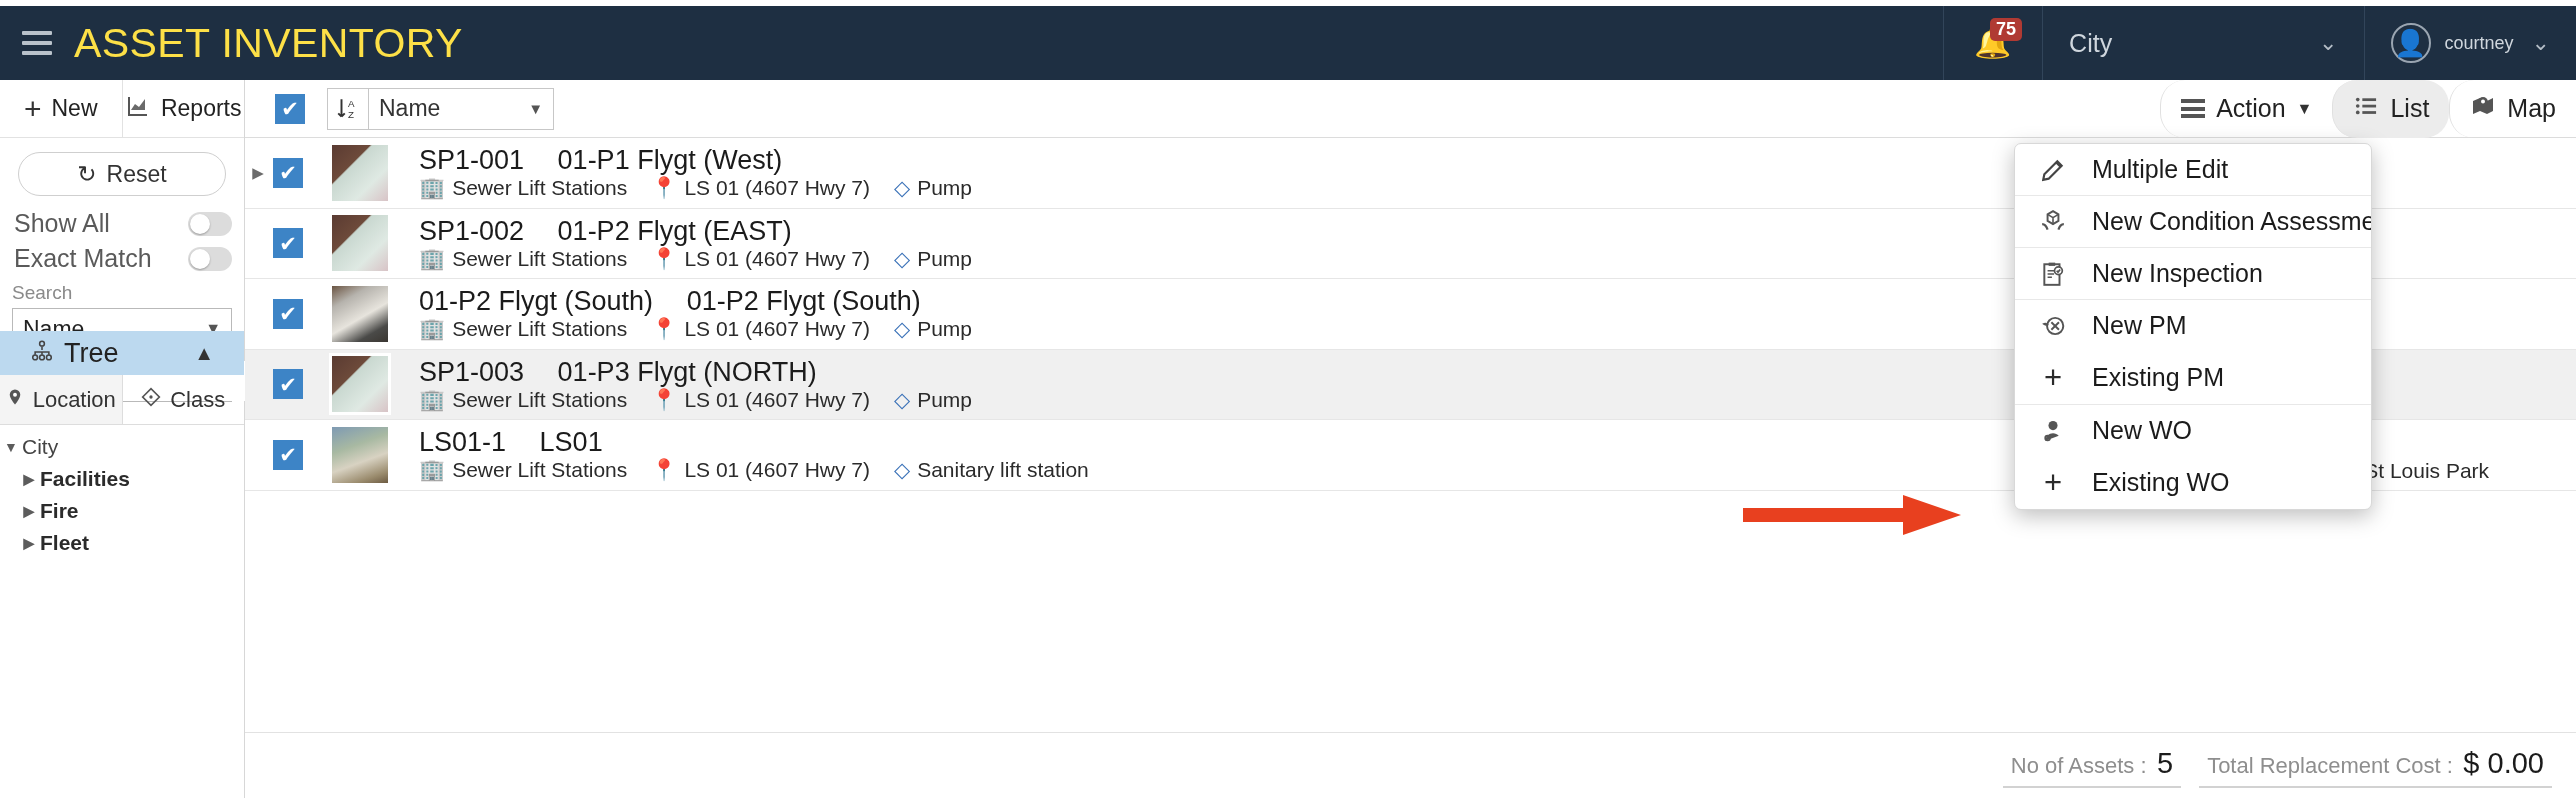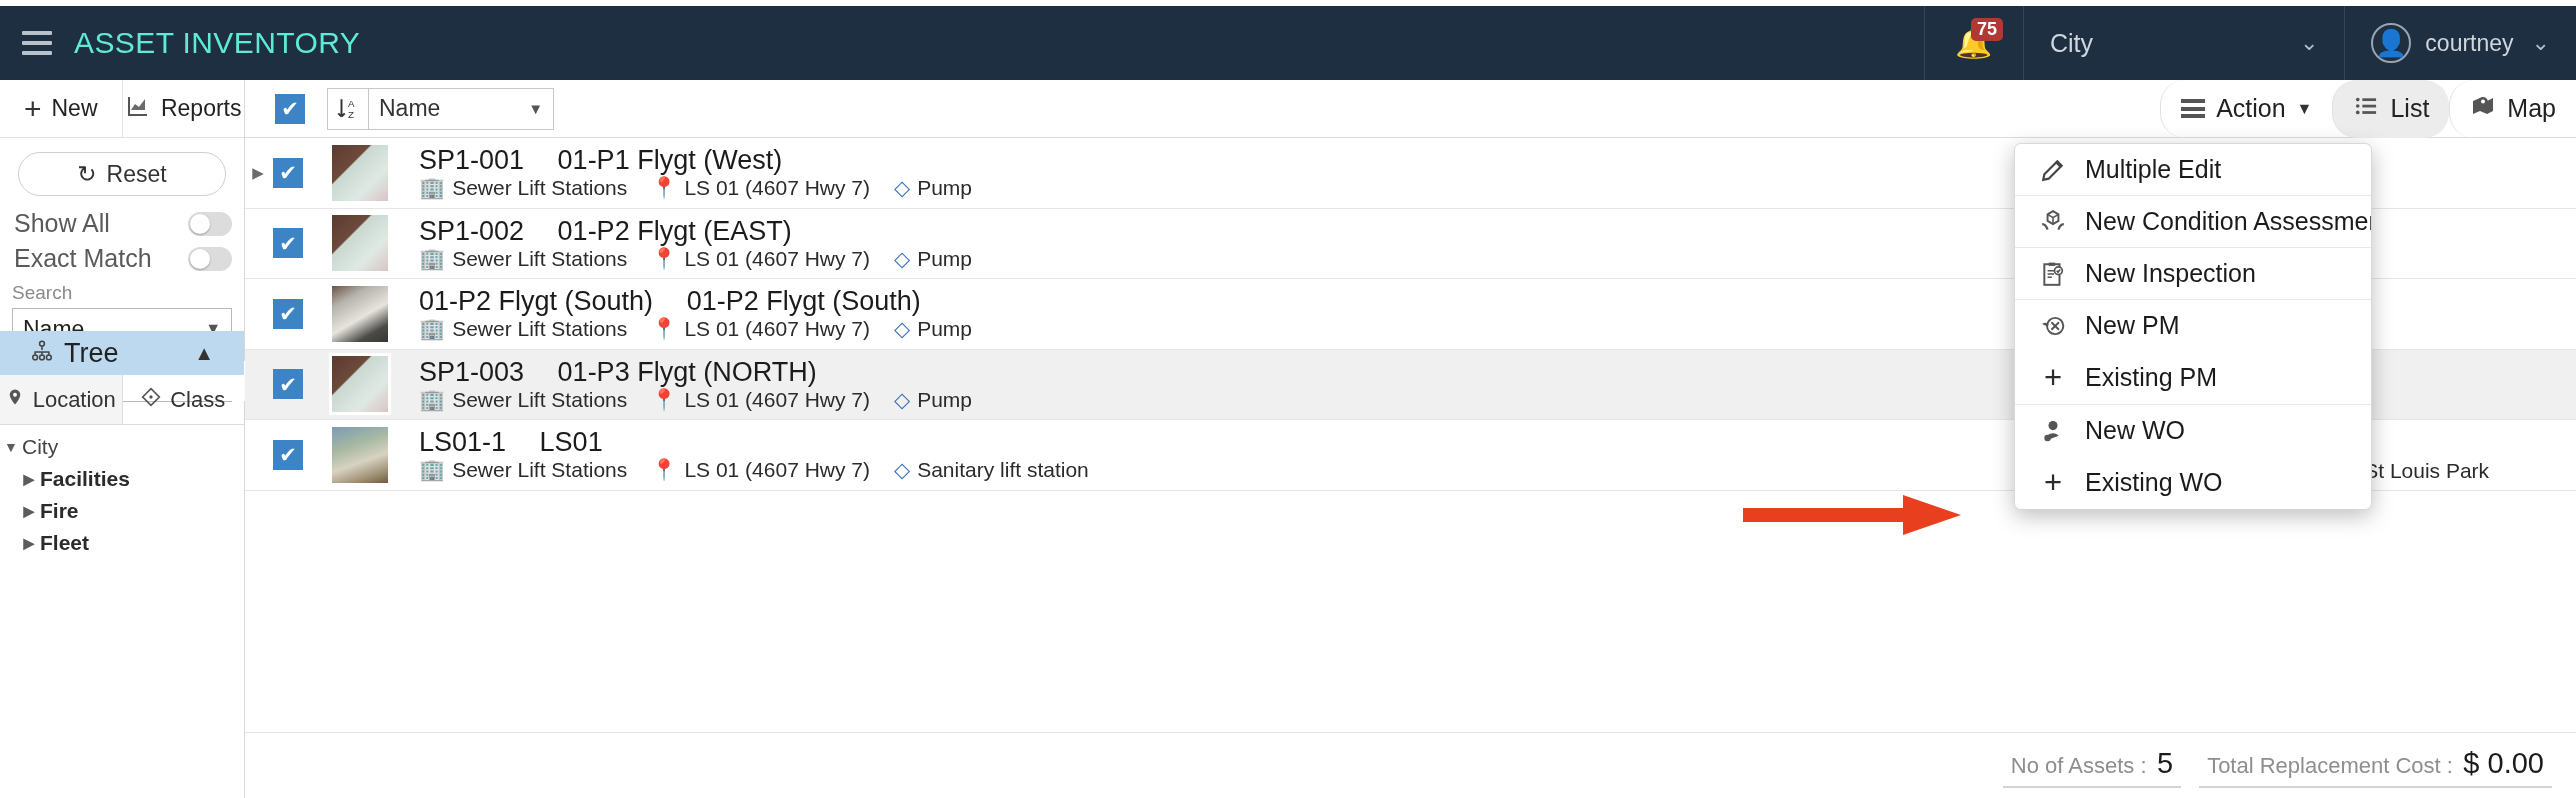--- a/index.html
+++ b/index.html
@@ -11,37 +11,37 @@
   }
 
   
   .topbar {
     position: absolute; top: 6px; left: 0; width: 2576px; height: 74px;
     background: #1e2f42; display: flex; align-items: center;
   }
   .burger { margin-left: 22px; width: 30px; height: 24px;
     display: flex; flex-direction: column; justify-content: space-between; cursor: pointer; }
   .burger i { display: block; height: 4px; background: #b9c2cb; border-radius: 1px; }
-  .app-title { color: #5eead4; font-size: 30px; margin-left: 22px; letter-spacing: .4px; }
+  .app-title { color: #fde047; font-size: 41px; margin-left: 22px; letter-spacing: .4px; }
   .topbar-right { margin-left: auto; display: flex; align-items: stretch; height: 74px; }
   .tb-cell { display: flex; align-items: center; padding: 0 26px; border-left: 1px solid #32455a; position: relative; }
   .bell-wrap { position: relative; width: 46px; height: 46px; display: flex; align-items: center; justify-content: center; }
   .bell { font-size: 30px; color: #b0bac4; line-height: 1; }
   .bell-badge {
     position: absolute; top: -2px; left: 20px; background: #b03a33; color: #fff;
     font-size: 18px; font-weight: bold; border-radius: 5px; padding: 1px 6px; min-width: 30px; text-align: center;
   }
   .city-sel { color: #cfd6dd; font-size: 25px; width: 250px; }
   .chev { color: #b5bec7; font-size: 22px; margin-left: auto; }
   .avatar-circ {
     width: 40px; height: 40px; border-radius: 50%; border: 2px solid #9aa5b1;
     display: flex; align-items: center; justify-content: center; margin-right: 14px;
   }
   .avatar-circ span { font-size: 26px; color: #9aa5b1; line-height: 1; }
-  .user-name { color: #cfd6dd; font-size: 23px; margin-right: 18px; }
+  .user-name { color: #cfd6dd; font-size: 18px; margin-right: 18px; }
 
   
   .sidebar { position: absolute; top: 80px; left: 0; width: 245px; height: 718px;
     background: #fff; border-right: 1px solid #d7d7d7; }
   .sb-top { display: flex; height: 58px; border-bottom: 1px solid #e2e2e2; }
   .sb-btn { flex: 1; display: flex; align-items: center; justify-content: center; gap: 10px;
     font-size: 23px; color: #222; cursor: pointer; }
   .sb-btn:first-child { border-right: 1px solid #e2e2e2; }
   .sb-plus { font-size: 30px; font-weight: 300; color: #333; }
   .reset-row { padding: 14px 18px 10px 18px; }
@@ -143,21 +143,21 @@
   .foot-value { font-size: 29px; color: #1b1b1b; margin-left: 6px; }
 
   
   .menu {
     position: absolute; left: 2014px; top: 143px; width: 358px;
     background: #fff; border: 1px solid #d8d8d8; border-radius: 7px;
     box-shadow: 0 6px 22px rgba(0,0,0,.26); z-index: 60; overflow: hidden;
   }
   .menu-group { border-bottom: 1px solid #e8e8e8; }
   .menu-group:last-child { border-bottom: none; }
-  .menu-item { display: flex; align-items: center; gap: 16px; padding: 11px 22px; cursor: pointer; }
+  .menu-item { display: flex; align-items: center; gap: 23px; padding: 11px 22px; cursor: pointer; }
   .menu-item .mlabel { font-size: 25px; color: #1b1b1b; white-space: nowrap; }
   .mi-ico { width: 32px; display: flex; align-items: center; justify-content: center; flex: none; }
   .mi-plus { font-size: 31px; font-weight: 300; color: #2b2b2b; line-height: 1; }
 
   
   .arrow-ann { position: absolute; left: 1743px; top: 493px; width: 220px; height: 44px; z-index: 70; }
 </style>
 </head>
 <body>
 

